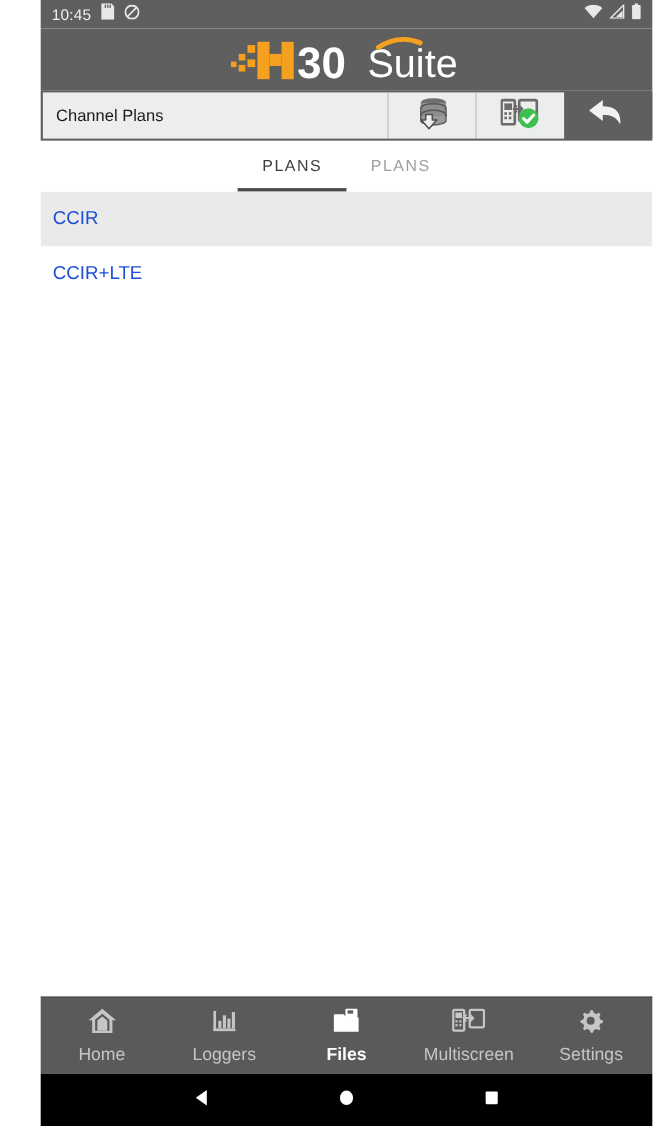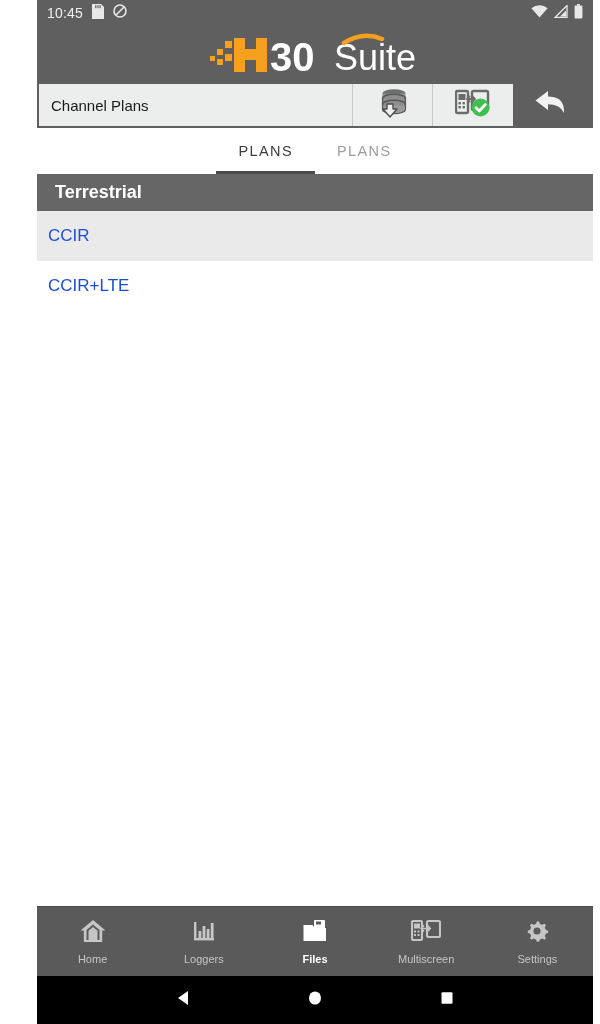--- a/index.html
+++ b/index.html
@@ -116,21 +116,21 @@
     display: flex; align-items: center;
   }
   .nav-item {
     flex: 1 1 0;
     display: flex; flex-direction: column;
     align-items: center; justify-content: center;
     gap: 5px;
     color: #c6c6c6;
   }
   .nav-item.active { color: #ffffff; }
-  .nav-label { font-size: 11px; }
+  .nav-label { font-size: 16px; }
   .nav-item.active .nav-label { font-weight: bold; color:#ffffff; }
 
   
   .android-nav {
     height: 48px; flex: 0 0 48px;
     background: #000000;
     display: flex; align-items: center; justify-content: space-around;
     padding: 0 80px;
   }
   .an-btn { display: flex; align-items: center; justify-content: center; width: 60px; }
@@ -248,23 +248,20 @@
   <div class="tabs">
     <div class="tab active">
       <span>PLANS</span>
     </div>
     <div class="tab">
       <span>PLANS</span>
     </div>
   </div>
 
   <div class="content">
-    <div class="section-header">
-      <span>Terrestrial</span>
-    </div>
     <div class="list-row selected">
       <span>CCIR</span>
     </div>
     <div class="list-row">
       <span>CCIR+LTE</span>
     </div>
   </div>
 
   <div class="bottom-nav">
 

